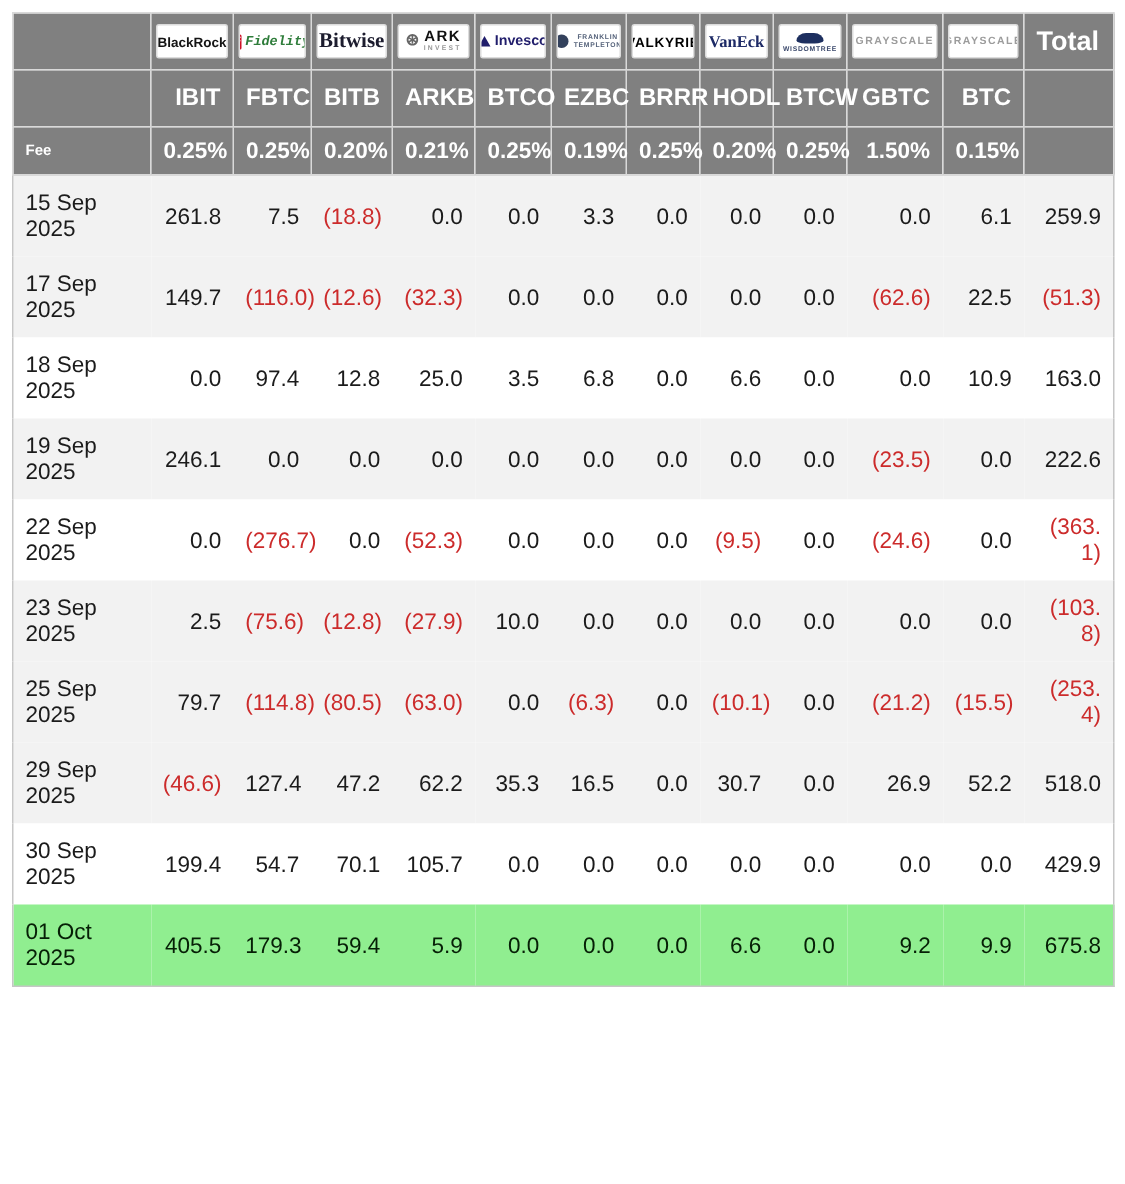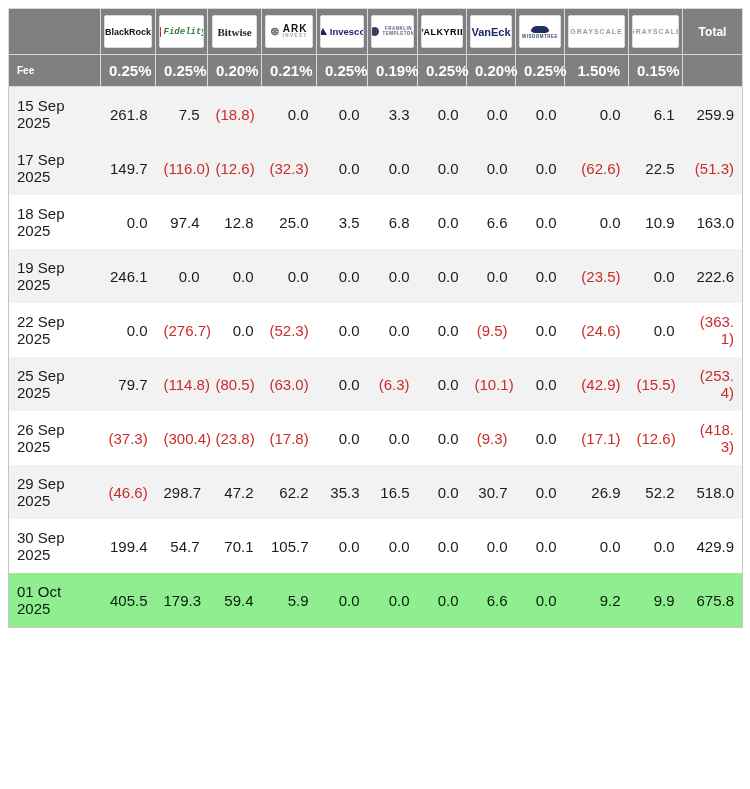--- a/index.html
+++ b/index.html
@@ -4,49 +4,49 @@
 <style>
   html,body { margin:0; padding:0; background:#ffffff; }
   body { font-family:"Liberation Sans", sans-serif; width:750px; }
   .page { padding:8px; box-sizing:border-box; }
   table { border-collapse:collapse; table-layout:fixed; width:734px; border:1px solid #c6c6c6; }
   thead th { background:var(--header-bg); border:1px solid #d9d9d9; padding:7px 8px; box-sizing:border-box; }
   thead .logo-cell { padding:6px 3px; text-align:center; height:38px; }
   thead .ticker { color:#fff; font-size:16px; font-weight:bold; text-align:right; height:38px; }
   thead .fee-val { color:#fff; font-size:15px; font-weight:bold; text-align:right; height:28px; }
   thead .fee-label { color:#fff; font-size:10px; font-weight:bold; text-align:left; }
-  thead .total-head { color:#fff; font-size:12px; font-weight:bold; text-align:center; vertical-align:middle; }
+  thead .total-head { color:#fff; font-size:18px; font-weight:bold; text-align:left; vertical-align:middle; }
   tbody td { font-size:15px; color:#1b1b1b; text-align:right; padding:10px 8px; box-sizing:border-box; border:0; }
   tbody td.rowlabel { text-align:left; }
   tbody tr.stripe td { background:#f2f2f2; }
   tbody tr.plain td { background:#ffffff; }
   tbody tr.highlight td { background:var(--highlight-bg); color:#061f06; }
   td.neg { color:var(--neg-color); }
   td.col-total { word-break:break-all; }
 
   
-  .chip { background:#fff; border:1px solid #dcdcdc; border-radius:2px; height:33px;
+  .chip { background:#fff; border:1px solid #dcdcdc; border-radius:2px; height:23px;
           padding:0 4px; display:inline-flex; align-items:center; justify-content:center;
           gap:3px; max-width:100%; box-sizing:border-box; vertical-align:middle; overflow:hidden; }
   .chip .col { display:flex; flex-direction:column; align-items:center; line-height:1; }
   .b-blackrock .txt { font-weight:bold; font-size:9px; color:#141414; }
   .b-fidelity .ic { width:10px; height:10px; background:#ce1126; color:#fff; font-size:7px; font-weight:bold;
                     display:flex; align-items:center; justify-content:center; border-radius:1px; }
   .b-fidelity .txt { color:#2f7d3b; font-size:9px; font-weight:bold; font-style:italic;font-family:Liberation Mono, monospace; }
-  .b-bitwise .txt { font-family:"Liberation Serif", serif; font-size:11px; color:#1c1c2e; font-weight:600; }
+  .b-bitwise .txt { font-family:"Liberation Serif", serif; font-size:14px; color:#1c1c2e; font-weight:600; }
   .b-ark .ic { font-size:11px; color:#666; line-height:1; }
   .b-ark .txt { font-weight:bold; font-size:10px; color:#111; letter-spacing:1px; }
   .b-ark .sub { font-size:4.5px; color:#999; letter-spacing:1.5px; }
   .b-invesco .ic { width:0; height:0; border-left:4px solid transparent; border-right:4px solid transparent;
                    border-bottom:7px solid #201d6b; }
   .b-invesco .txt { color:#201d6b; font-size:9.5px; font-weight:bold; }
   .b-franklin .ic { width:9px; height:9px; border-radius:50%; background:#33415c; flex:none; }
   .b-franklin .txt, .b-franklin .sub { font-size:4.5px; color:#55627a; letter-spacing:0.5px; font-weight:bold; }
   .b-valkyrie .txt { font-weight:800; font-size:9px; color:#000; letter-spacing:0.5px; }
-  .b-vaneck .txt { font-family:Liberation Sans, sans-serif; font-weight:bold; font-size:11px; color:#1d2a66; }
+  .b-vaneck .txt { font-family:Liberation Serif, serif; font-weight:bold; font-size:11px; color:#1d2a66; }
   .b-wisdomtree { flex-direction:column; gap:1px; padding-top:2px; }
   .b-wisdomtree .ic { width:18px; height:7px; background:#1d2f5f; border-radius:50% 50% 45% 45% / 100% 100% 40% 40%; }
   .b-wisdomtree .txt { font-size:4.5px; color:#3a486b; letter-spacing:0.5px; font-weight:bold; }
   .b-grayscale .txt { font-size:7px; letter-spacing:1px; color:#9c9c9c; font-weight:600; }
 </style>
 </head>
 <body>
 
 <div class="page">
   <table>
@@ -108,20 +108,35 @@
             </span></th>
           <th class="logo-cell"><span class="chip b-grayscale">
               <span class="txt">GRAYSCALE</span>
             </span></th>
           <th class="logo-cell"><span class="chip b-grayscale">
               <span class="txt">GRAYSCALE</span>
             </span></th>
           <th class="total-head">Total</th>
         </tr>
         <tr>
+          <th class="ticker"></th>
+          <th class="ticker">IBIT</th>
+          <th class="ticker">FBTC</th>
+          <th class="ticker">BITB</th>
+          <th class="ticker">ARKB</th>
+          <th class="ticker">BTCO</th>
+          <th class="ticker">EZBC</th>
+          <th class="ticker">BRRR</th>
+          <th class="ticker">HODL</th>
+          <th class="ticker">BTCW</th>
+          <th class="ticker">GBTC</th>
+          <th class="ticker">BTC</th>
+          <th class="ticker"></th>
+        </tr>
+        <tr>
           <th class="fee-label">Fee</th>
           <th class="fee-val">0.25%</th>
           <th class="fee-val">0.25%</th>
           <th class="fee-val">0.20%</th>
           <th class="fee-val">0.21%</th>
           <th class="fee-val">0.25%</th>
           <th class="fee-val">0.19%</th>
           <th class="fee-val">0.25%</th>
           <th class="fee-val">0.20%</th>
           <th class="fee-val">0.25%</th>
@@ -200,53 +215,53 @@
           <td>0.0</td>
           <td>0.0</td>
           <td>0.0</td>
           <td class="neg">(9.5)</td>
           <td>0.0</td>
           <td class="neg">(24.6)</td>
           <td>0.0</td>
           <td class="neg col-total">(363.1)</td>
         </tr>
         <tr class="stripe">
+          <td class="rowlabel">23 Sep 2025</td>
+          <td>2.5</td>
+          <td class="neg">(75.6)</td>
+          <td class="neg">(12.8)</td>
+          <td class="neg">(27.9)</td>
+          <td>10.0</td>
+          <td>0.0</td>
+          <td>0.0</td>
+          <td>0.0</td>
+          <td>0.0</td>
+          <td>0.0</td>
+          <td>0.0</td>
+          <td class="neg col-total">(103.8)</td>
+        </tr>
+        <tr class="stripe">
           <td class="rowlabel">25 Sep 2025</td>
           <td>79.7</td>
           <td class="neg">(114.8)</td>
           <td class="neg">(80.5)</td>
           <td class="neg">(63.0)</td>
           <td>0.0</td>
           <td class="neg">(6.3)</td>
           <td>0.0</td>
           <td class="neg">(10.1)</td>
           <td>0.0</td>
-          <td class="neg">(42.9)</td>
+          <td class="neg">(21.2)</td>
           <td class="neg">(15.5)</td>
           <td class="neg col-total">(253.4)</td>
         </tr>
-        <tr class="plain">
-          <td class="rowlabel">26 Sep 2025</td>
-          <td class="neg">(37.3)</td>
-          <td class="neg">(300.4)</td>
-          <td class="neg">(23.8)</td>
-          <td class="neg">(17.8)</td>
-          <td>0.0</td>
-          <td>0.0</td>
-          <td>0.0</td>
-          <td class="neg">(9.3)</td>
-          <td>0.0</td>
-          <td class="neg">(17.1)</td>
-          <td class="neg">(12.6)</td>
-          <td class="neg col-total">(418.3)</td>
-        </tr>
         <tr class="stripe">
           <td class="rowlabel">29 Sep 2025</td>
           <td class="neg">(46.6)</td>
-          <td>298.7</td>
+          <td>127.4</td>
           <td>47.2</td>
           <td>62.2</td>
           <td>35.3</td>
           <td>16.5</td>
           <td>0.0</td>
           <td>30.7</td>
           <td>0.0</td>
           <td>26.9</td>
           <td>52.2</td>
           <td class="col-total">518.0</td>

